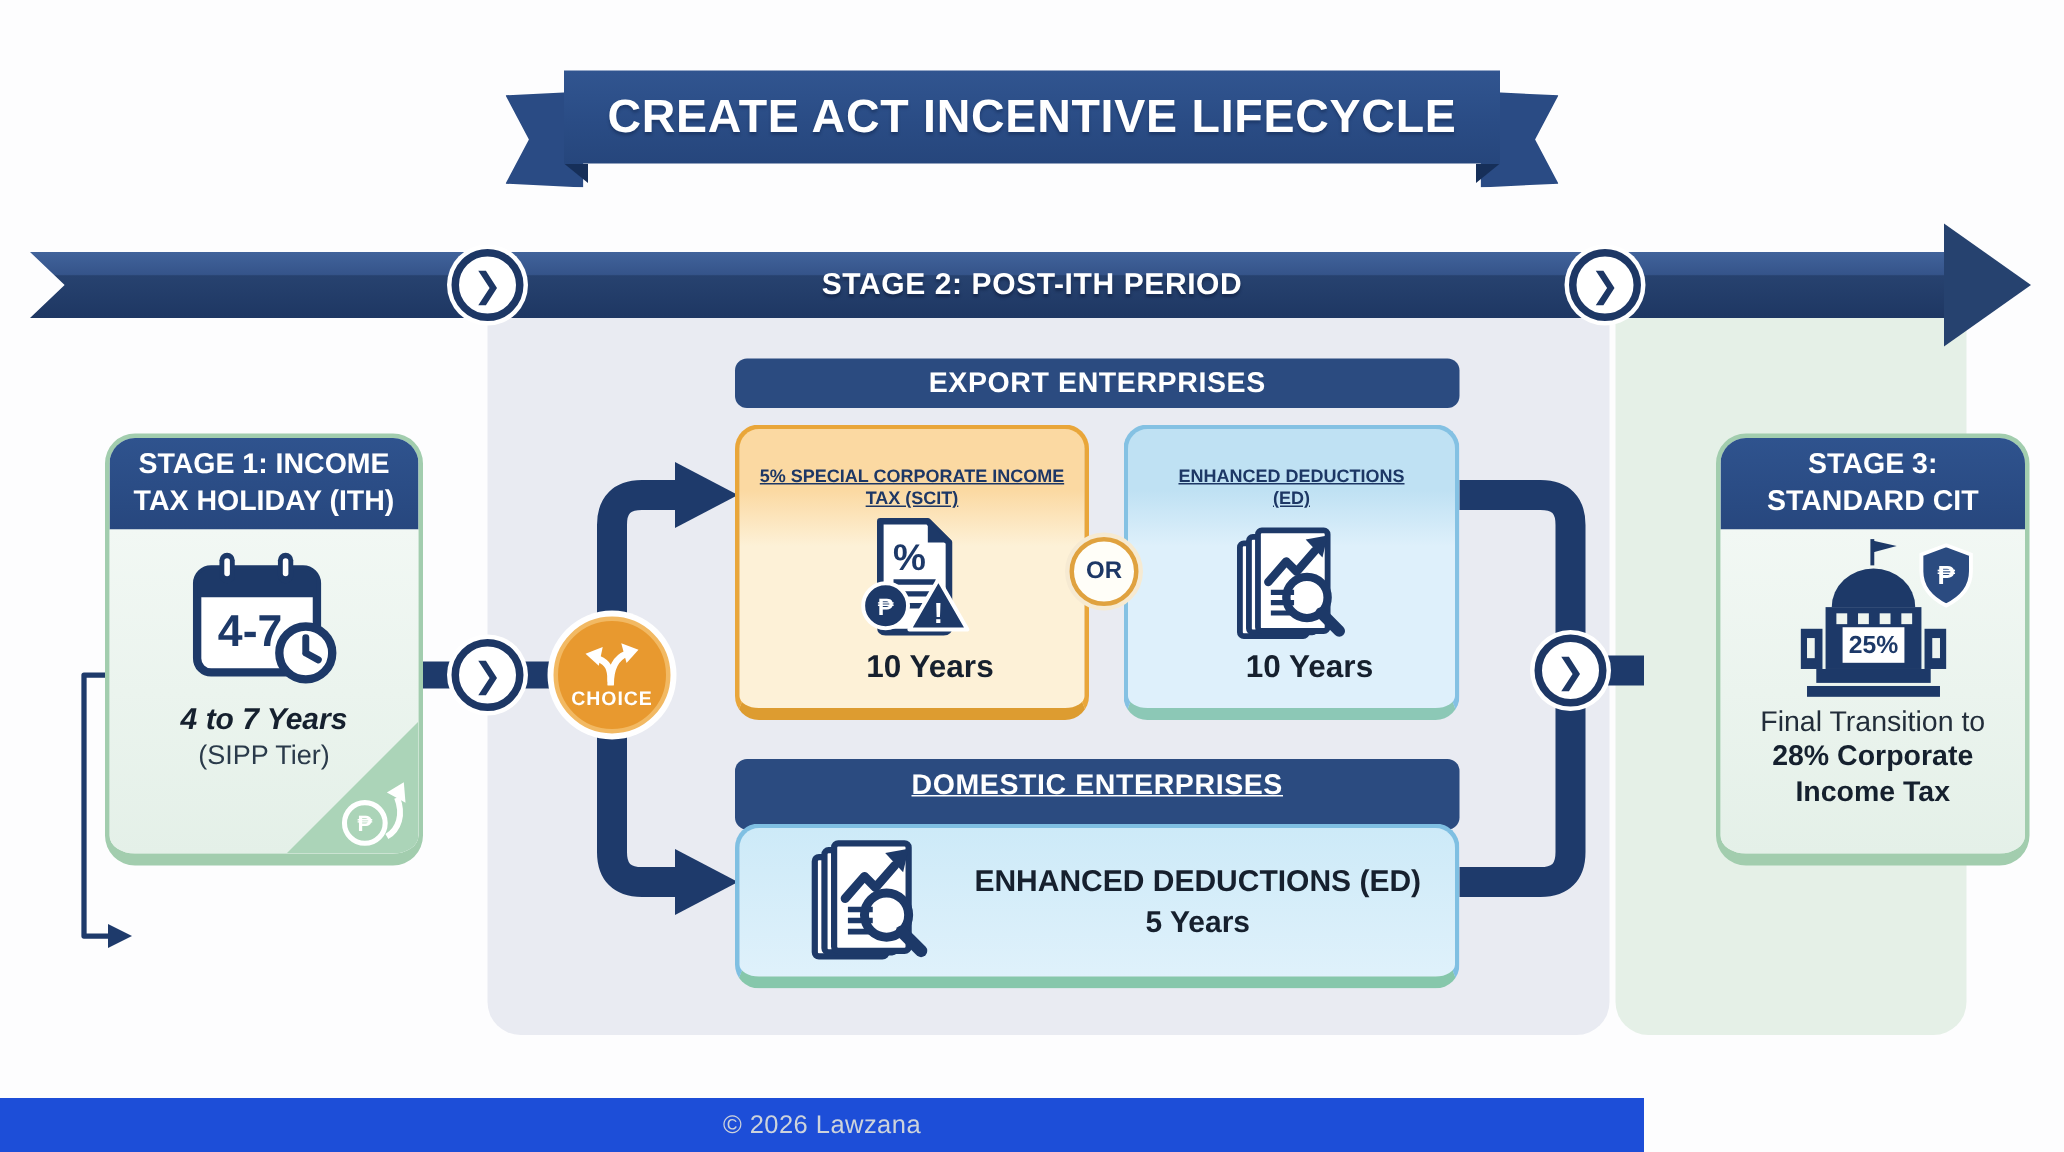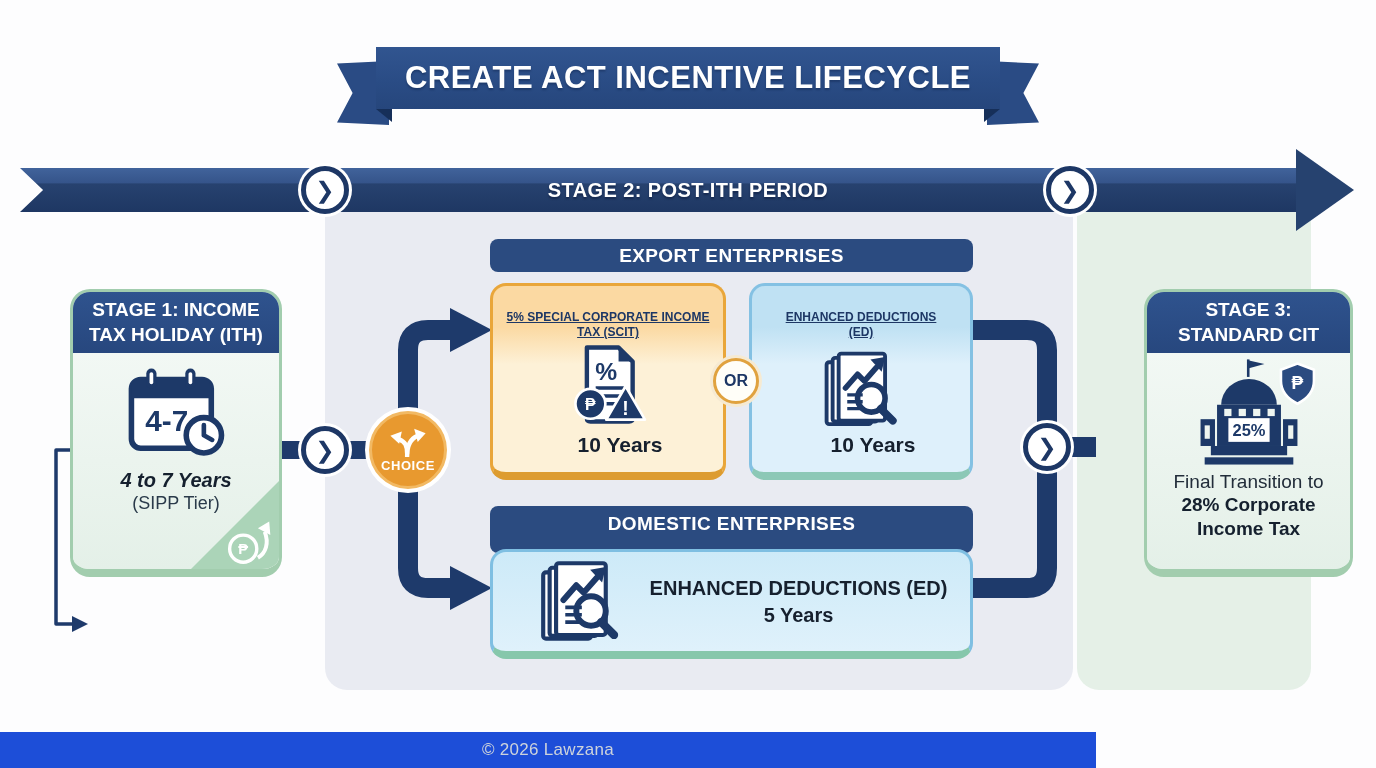--- a/index.html
+++ b/index.html
@@ -46,21 +46,21 @@
   
   .choice-circle{position:absolute;left:369px;top:411px;width:78px;height:78px;border-radius:50%;
     background:#e8992f;border:3px solid #f2b963;box-shadow:0 0 0 4px #ffffff;z-index:40;
     display:flex;flex-direction:column;align-items:center;justify-content:center;gap:1px;}
   .choice-label{color:#ffffff;font-weight:bold;font-size:13px;letter-spacing:.6px;text-align:right;}
 
   
   .section-header{position:absolute;left:490px;width:483px;background:#2b4b80;border-radius:8px;
     color:#ffffff;font-weight:bold;letter-spacing:.4px;text-align:center;z-index:25;}
   .section-header.export{top:239px;height:33px;line-height:33px;font-size:19px;}
-  .section-header.domestic{top:506px;height:47px;line-height:35px;font-size:19px;}
+  .section-header.domestic{top:506px;height:47px;line-height:35px;font-size:19px;text-decoration:underline;}
 
   
   .ibox{position:absolute;border-radius:16px;z-index:25;display:flex;flex-direction:column;align-items:center;}
   .ibox .ititle{font-weight:bold;font-size:12px;color:#1d3765;text-align:center;line-height:1.28;margin-top:24px;text-decoration:underline;}
   .ibox .idur{font-weight:bold;font-size:21px;color:#16202e;margin-top:1px;margin-left:24px;}
   .scit-box{left:490px;top:283px;width:236px;height:197px;border:3px solid #e9a63a;border-bottom-width:8px;border-bottom-color:#dd9c30;
     background:linear-gradient(180deg,#fbd9a2 0%,#fbd9a2 22%,#fdf1d7 42%,#fdf1d7 100%);}
   .ed-box{left:749px;top:283px;width:224px;height:197px;border:3px solid #84c1e3;border-bottom-width:8px;border-bottom-color:#8cc8b6;
     background:linear-gradient(180deg,#bfe1f3 0%,#bfe1f3 22%,#def0fb 42%,#def0fb 100%);}
   .ed-box .ititle{max-width:172px;}

